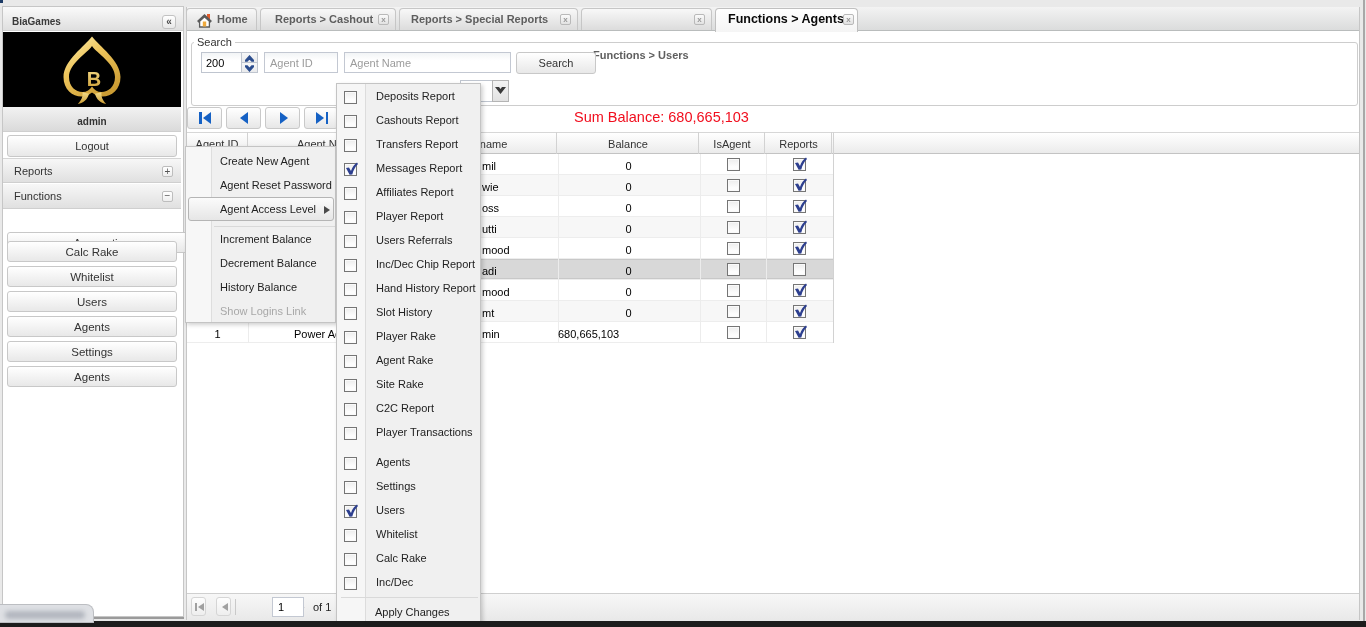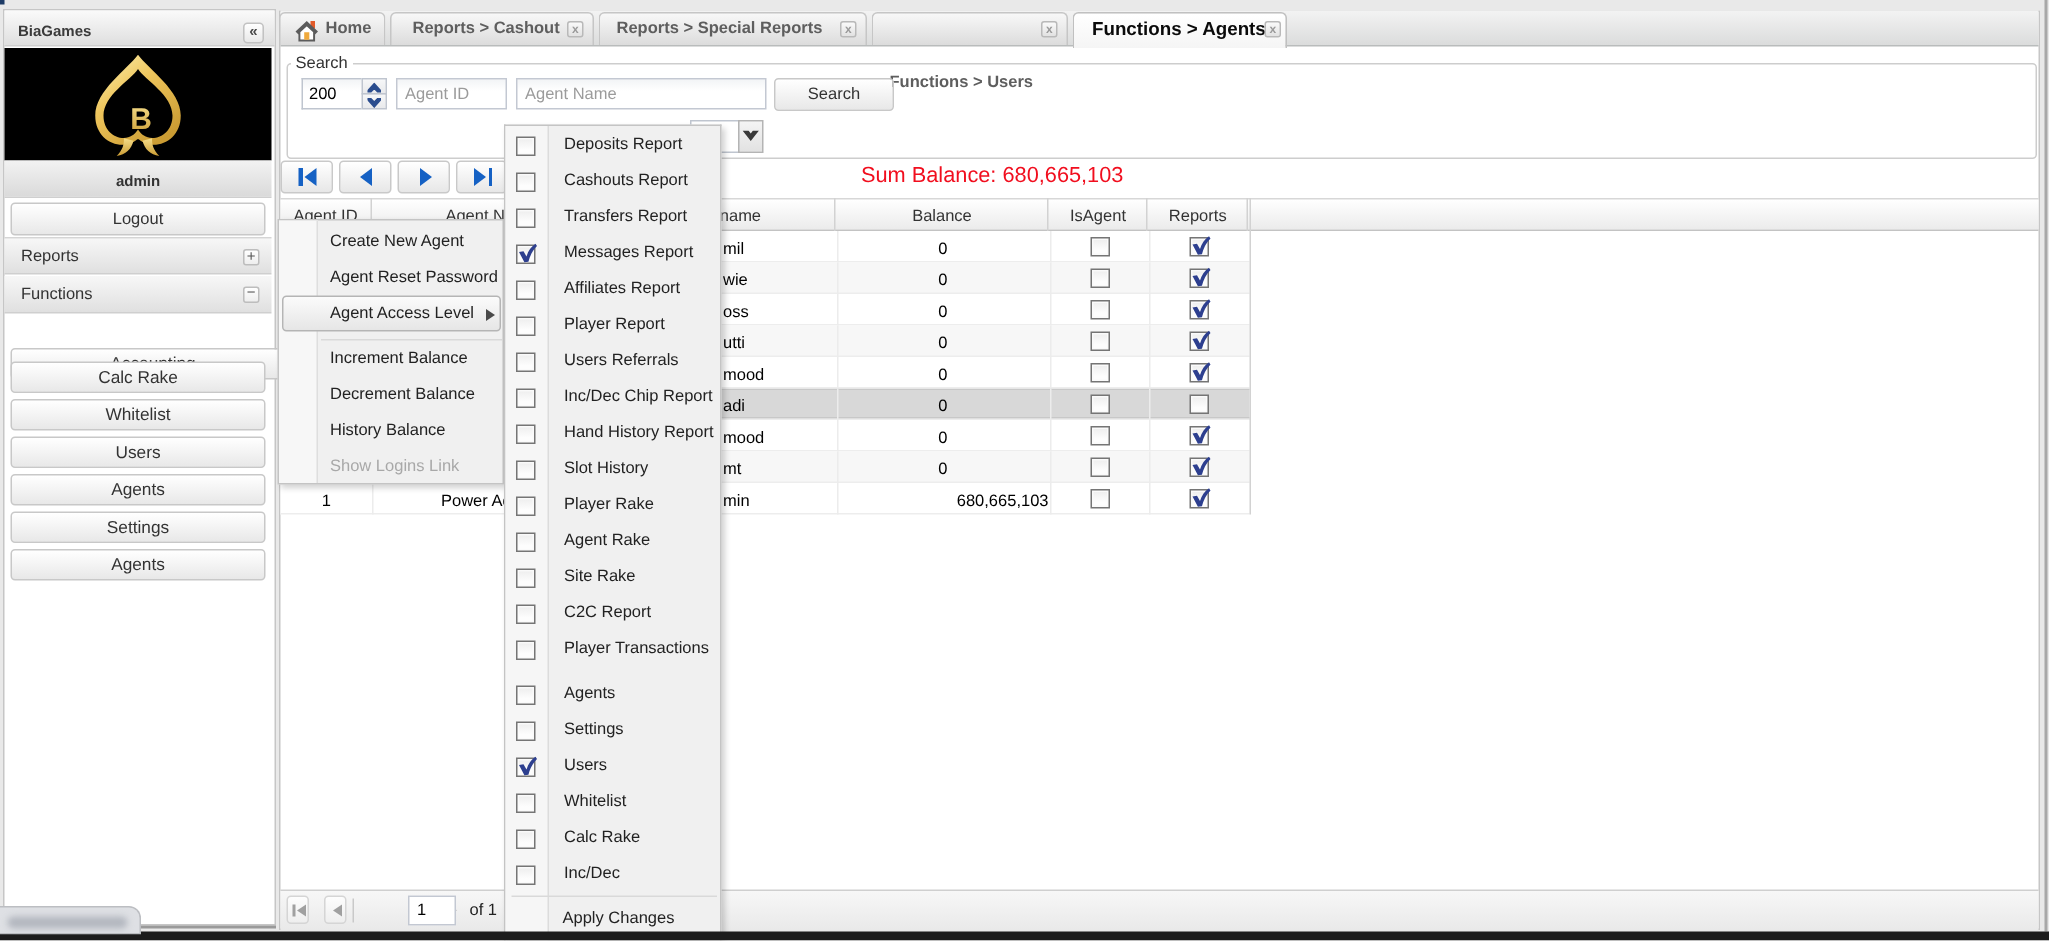--- a/index.html
+++ b/index.html
@@ -275,21 +275,21 @@
     </div>
     <div class="abs" style="left:0; top:168px; width:646px; height:21px; background:#ffffff; border-bottom:1px solid #ededed;">
       <div class="abs" style="left:0; top:0; width:61px; text-align:center; line-height:24px;">1</div>
       <div class="abs" style="left:107px; top:0; line-height:24px;">Power Admin</div>
       <div class="abs" style="left:61px; top:0; width:1px; height:21px; background:#ececec;"></div>
       <div class="abs" style="left:220px; top:0; width:1px; height:21px; background:#ececec;"></div>
       <div class="abs" style="left:371px; top:0; width:1px; height:21px; background:#ececec;"></div>
       <div class="abs" style="left:513px; top:0; width:1px; height:21px; background:#ececec;"></div>
       <div class="abs" style="left:579px; top:0; width:1px; height:21px; background:#ececec;"></div>
       <div class="abs" style="left:295px; top:0; line-height:24px;">min</div>
-      <div class="abs" style="left:371px; top:0; width:141px; text-align:right; line-height:24px;">680,665,103</div>
+      <div class="abs" style="left:371px; top:0; width:141px; text-align:left; line-height:24px;">680,665,103</div>
       <div class="cb" style="left:540px; top:4px;"></div>
       <div class="cb" style="left:606px; top:4px;">
         <svg class="chkmark" style="left:-1px; top:-3px;" width="15" height="15" viewBox="0 0 15 15">
           <path d="M2,7 L5,6.5 L7,10 C8,6.5 10,3.5 13,1.5 L14,3 C11,6 9.3,9.5 8.3,13.5 L5.6,13.8 Z" fill="#2d3f8f"></path>
         </svg>
       </div>
     </div>
   </div>
 <div class="abs" style="left:833px; top:132px; width:1px; height:211px; background:#d2d2d2;"></div>
 

